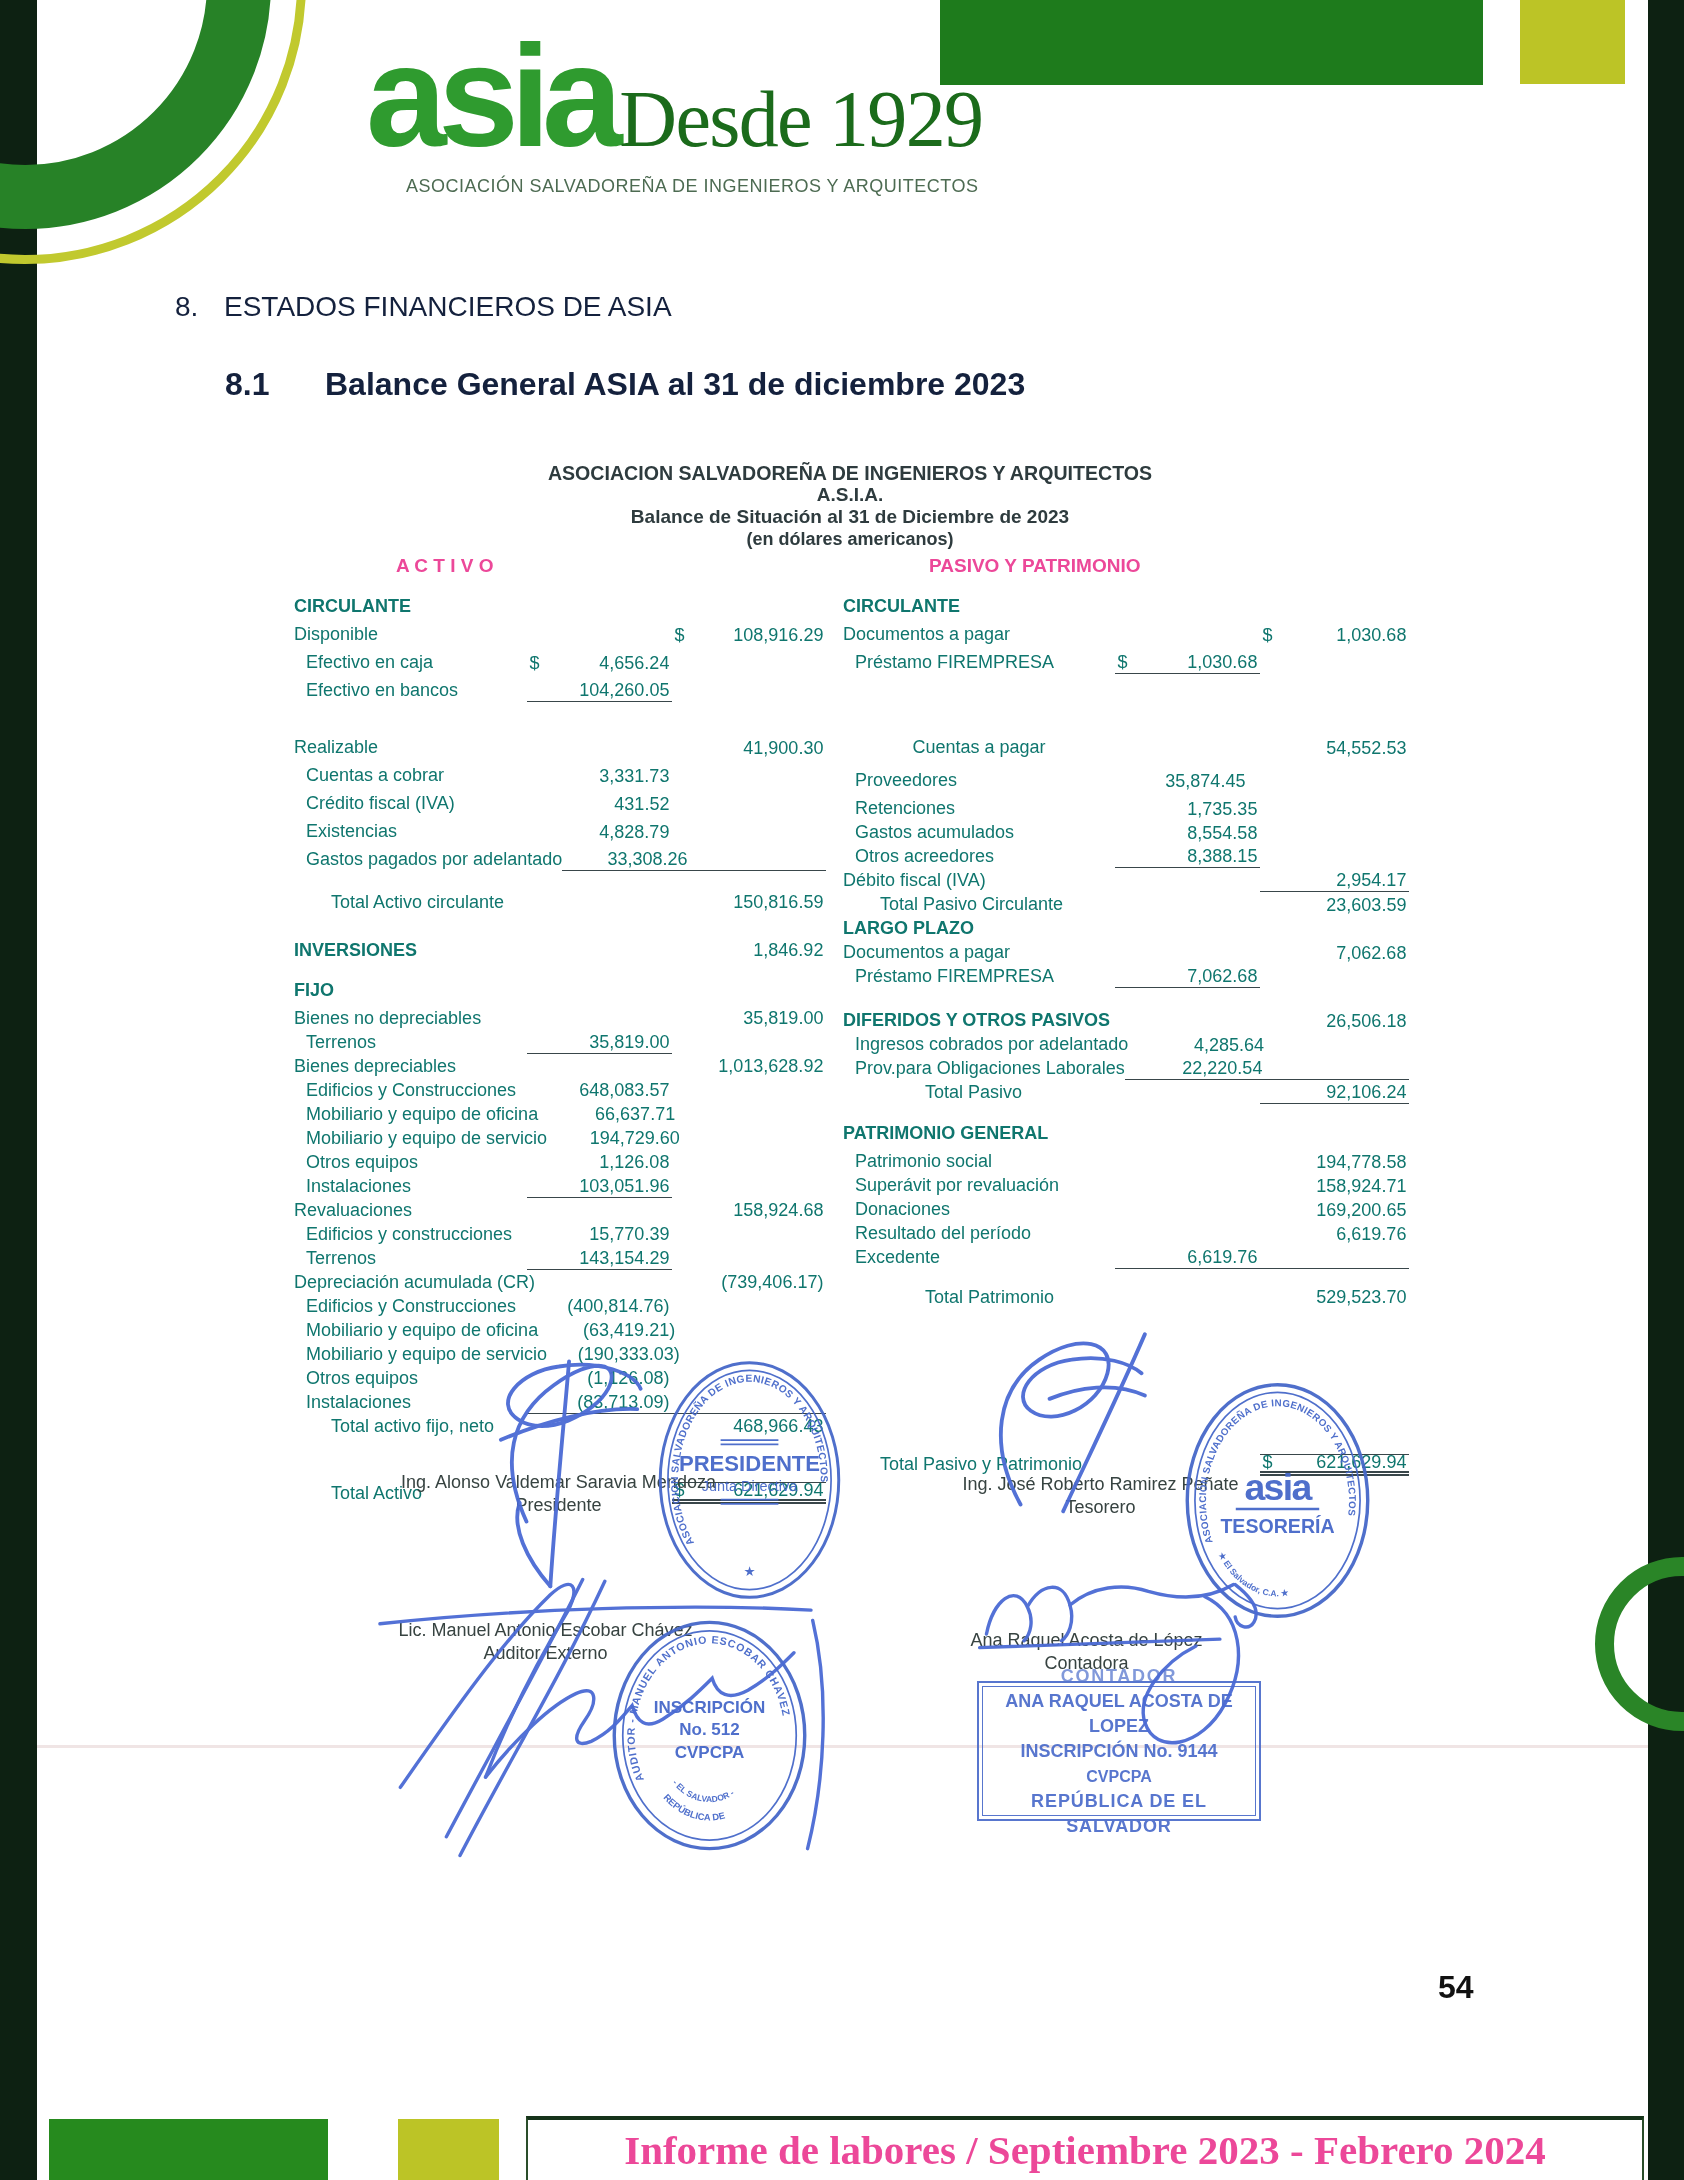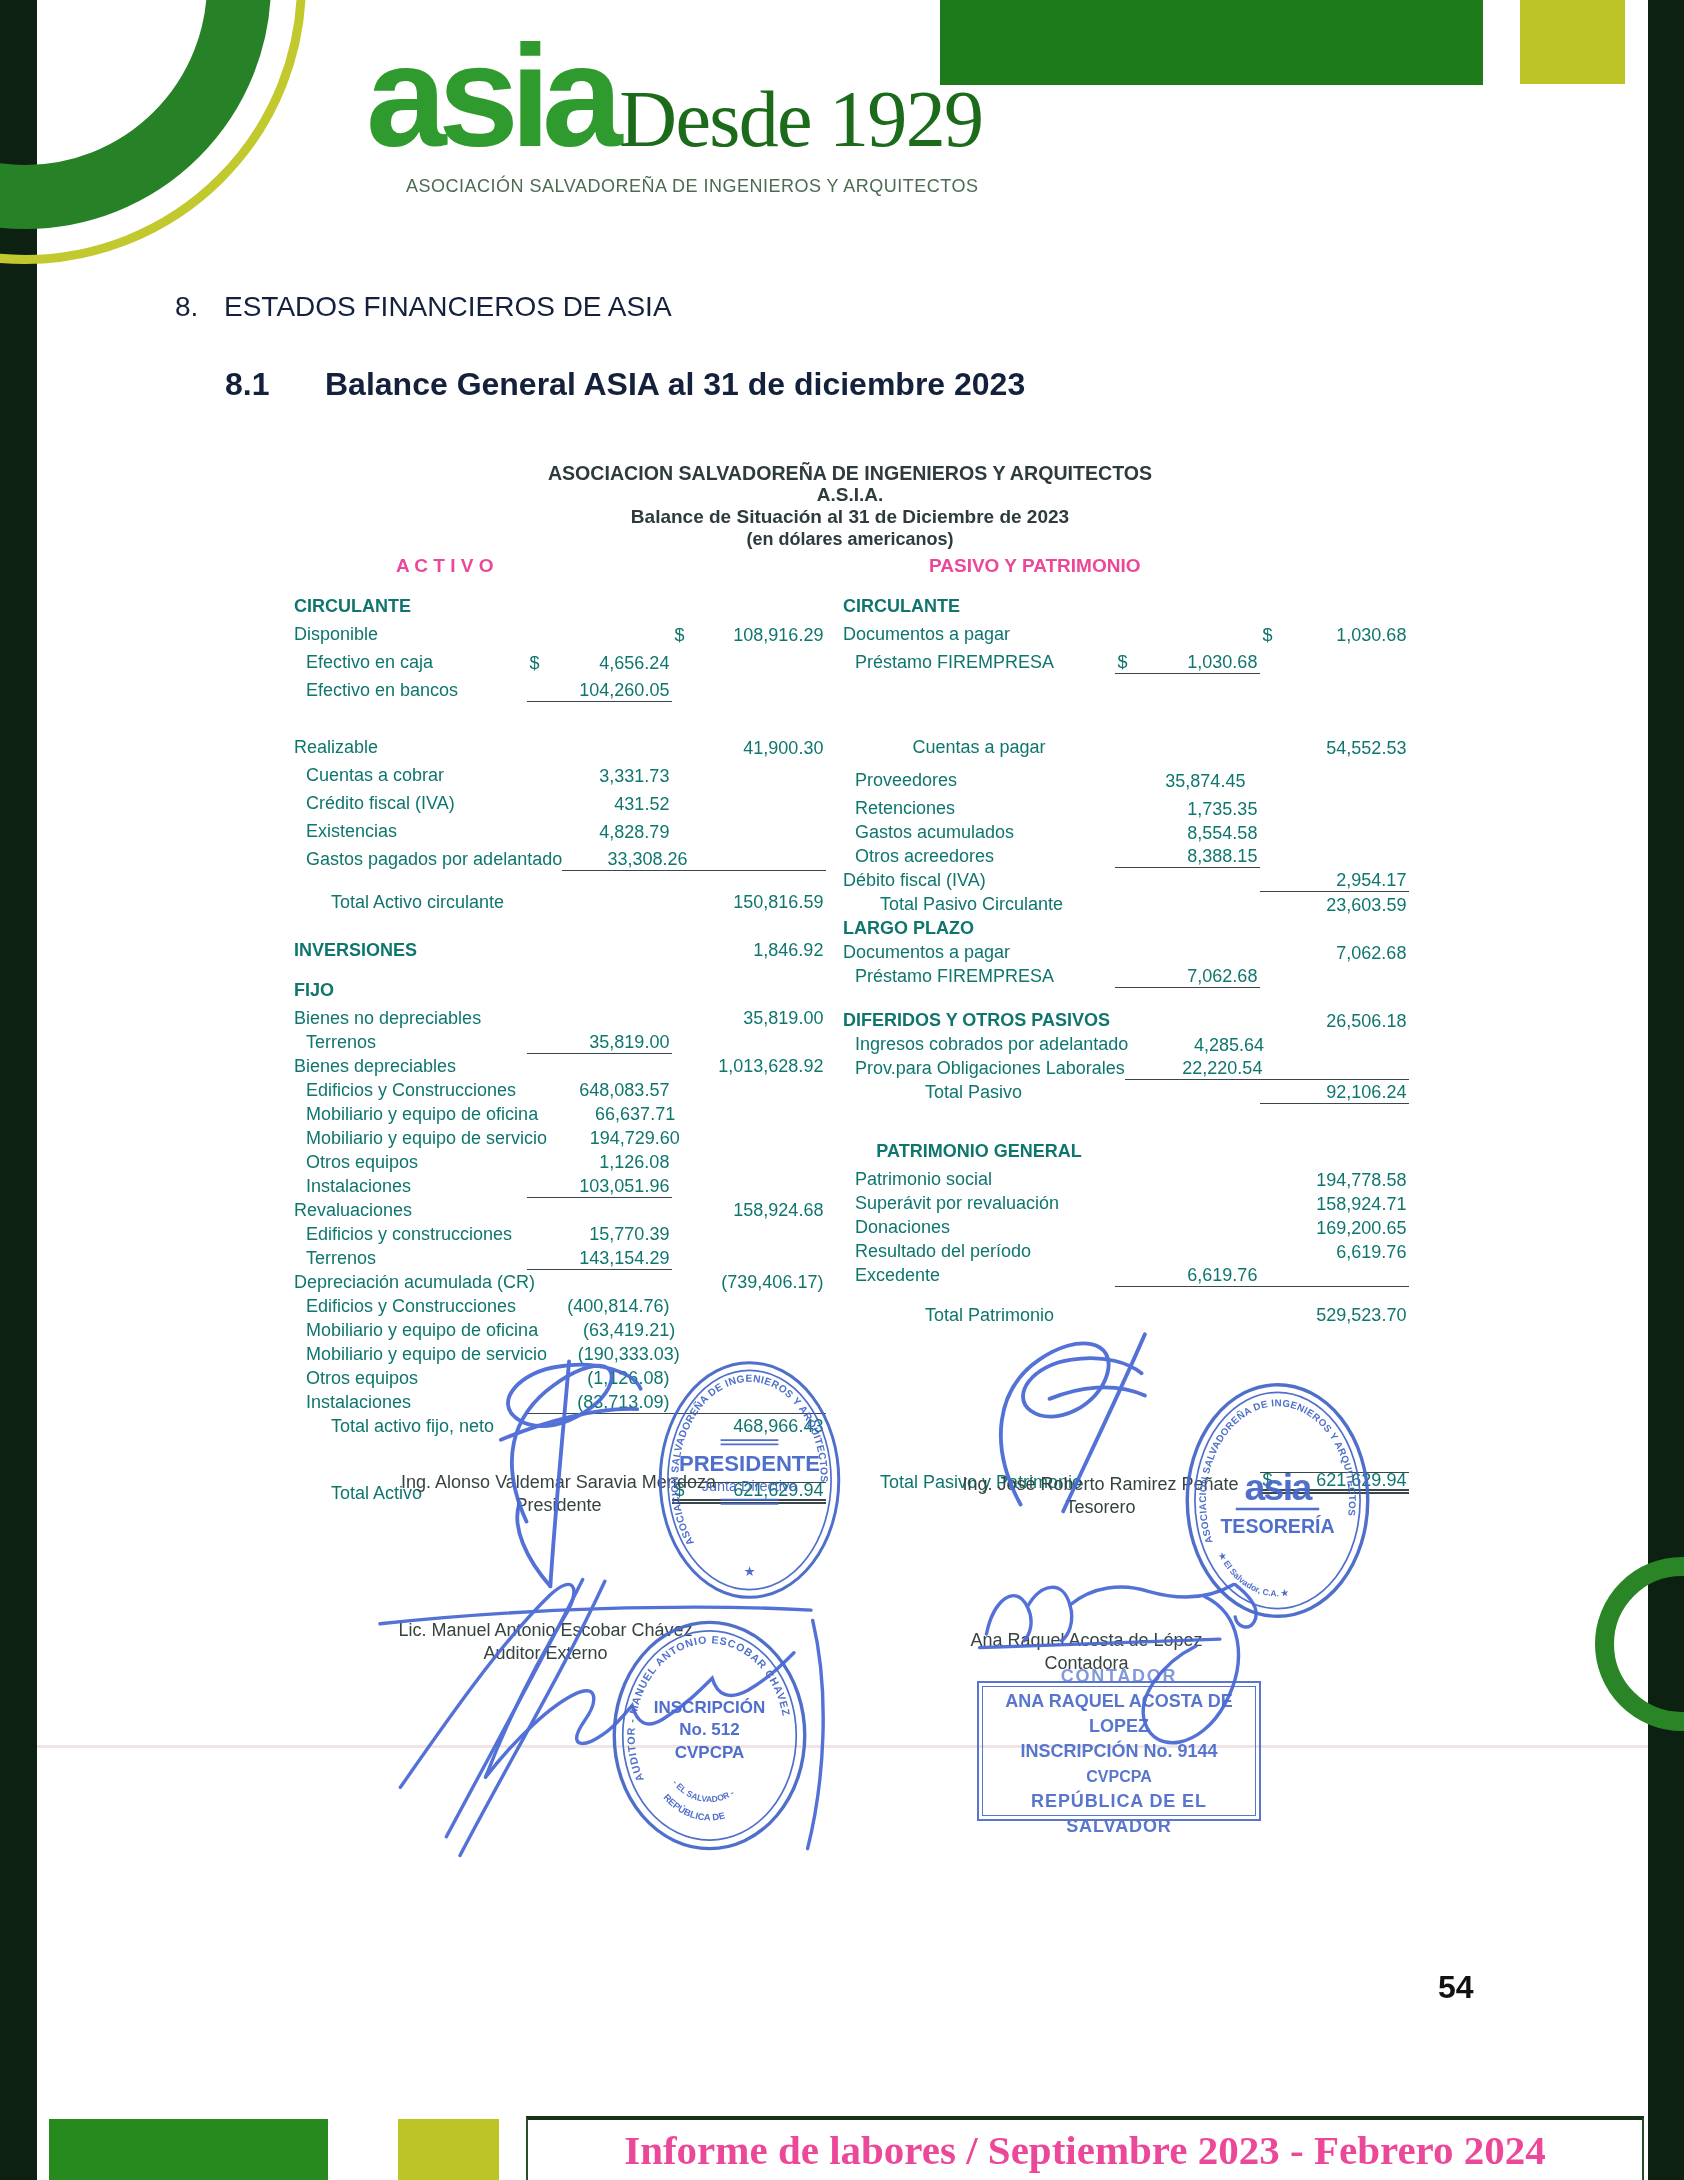--- a/index.html
+++ b/index.html
@@ -448,21 +448,21 @@
         </div>
         <div class="cell c2 lo"></div>
       </div>
       <div class="t-row sm">
         <span class="lbl ind3">Total Pasivo</span>
         <div class="cell c1"></div>
         <div class="cell c2 u">
           <span class="val">92,106.24</span>
         </div>
       </div>
-      <div class="t-row b" style="margin-top: 35px; text-align: center;">
+      <div class="t-row b" style="margin-top: 17px;">
         <span class="lbl">PATRIMONIO GENERAL</span>
         <div class="cell c1"></div>
         <div class="cell c2"></div>
       </div>
       <div class="t-row sm">
         <span class="lbl ind1">Patrimonio social</span>
         <div class="cell c1"></div>
         <div class="cell c2">
           <span class="val">194,778.58</span>
         </div>

